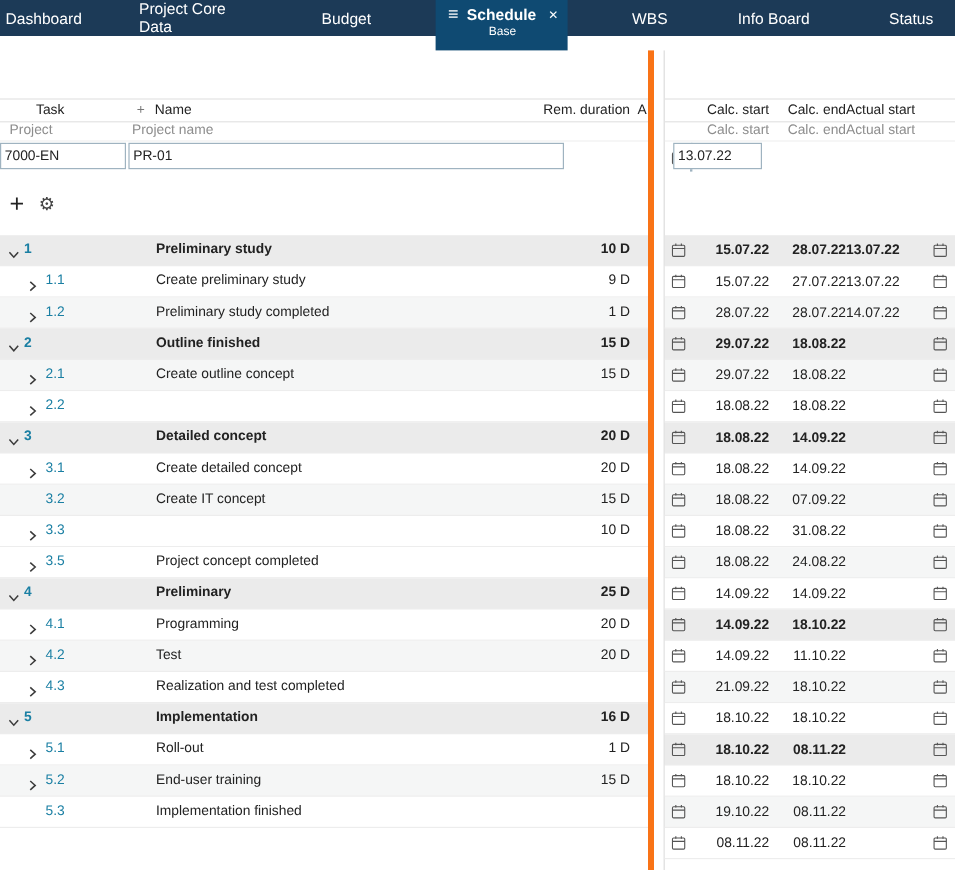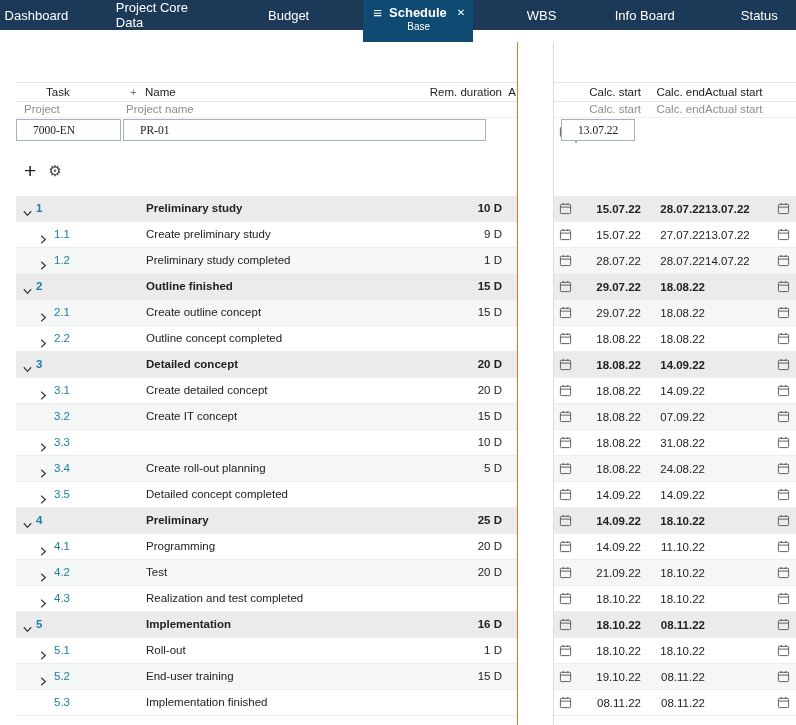--- a/index.html
+++ b/index.html
@@ -19,35 +19,35 @@
   .nav-tab:nth-child(7){width:116px;}
   .nav-tab.active{height:42px;background:var(--nav-active-bg);flex-direction:column;align-items:stretch;justify-content:flex-start;padding-top:5px;}
   .tab-main{display:flex;align-items:center;padding:0 8px 0 10px;}
   .hamb{font-size:15px;margin-right:7px;line-height:1;}
   .active .tab-label{font-weight:bold;}
   .closex{margin-left:auto;font-size:10px;padding-left:10px;}
   .tab-sub{font-size:10px;padding-left:44px;line-height:13px;}
 
   
   .panel{position:absolute;top:42px;bottom:0;background:#fff;box-sizing:border-box;}
-  .panel-left{left:16px;width:502px;border-right:1px solid #f97316;}
+  .panel-left{left:0;width:545px;border-right:5px solid #f97316;}
   .panel-right{left:553px;width:243px;border-left:1px solid #ddd;}
   .spacer-top{height:40px;}
   .hdr1{height:20px;line-height:19px;border-top:1px solid #e3e3e3;border-bottom:1px solid #e3e3e3;position:relative;box-sizing:border-box;color:#222;}
   .hdr2{height:16px;line-height:15px;position:relative;box-sizing:border-box;color:#8d8d8d;border-bottom:1px solid #f0f0f0;}
   .h-task{position:absolute;left:30px;}
   .h-plus{position:absolute;left:114px;color:#777;}
   .h-name{position:absolute;left:129px;}
   .h-dur{position:absolute;right:15px;}
   .h-a{position:absolute;right:1px;}
   .h2-project{position:absolute;left:8px;}
   .h2-pname{position:absolute;left:110px;}
 
   .filterrow{height:27px;position:relative;box-sizing:border-box;}
-  .filterrow input{position:absolute;top:1px;height:22px;box-sizing:border-box;border:1px solid var(--input-border);font-family:Liberation Serif, serif;font-size:11.5px;padding:0 16px;color:#222;background:#fff;outline:none;}
+  .filterrow input{position:absolute;top:1px;height:22px;box-sizing:border-box;border:1px solid var(--input-border);font-family:Liberation Sans, sans-serif;font-size:11.5px;padding:0 3px;color:#222;background:#fff;outline:none;}
   .in-id{left:0;width:105px;}
   .in-name{left:107px;width:363px;}
 
   .toolbar{height:51px;display:flex;align-items:center;padding-left:8px;box-sizing:border-box;}
   .tb-plus{font-size:21px;font-weight:300;color:#222;line-height:1;cursor:pointer;}
   .tb-gear{font-size:15px;color:#444;margin-left:12px;cursor:pointer;line-height:1;}
 
   
   .trow{position:relative;height:26px;line-height:25px;box-sizing:border-box;border-bottom:1px solid #ededed;background:#fff;cursor:default;}
   .trow.alt{background:var(--alt-bg);}
@@ -178,21 +178,20 @@
           </svg></span>
         <span class="num lvl2">2.1</span>
         <span class="tname">Create outline concept</span>
         <span class="dur">15 D</span>
       </div>
       <div class="trow">
         <span class="chev lvl2"><svg width="11" height="11" viewBox="0 0 12 12">
             <polyline points="3.5,2 8,6 3.5,10" fill="none" stroke="#3c3c3c" stroke-width="1.4"></polyline>
           </svg></span>
         <span class="num lvl2">2.2</span>
-        <span class="tname">Outline concept completed</span>
         <span class="dur"></span>
       </div>
       <div class="trow parent bold">
         <span class="chev lvl1"><svg width="11" height="11" viewBox="0 0 12 12">
             <polyline points="2,3.5 6,8 10,3.5" fill="none" stroke="#3c3c3c" stroke-width="1.4"></polyline>
           </svg></span>
         <span class="num lvl1">3</span>
         <span class="tname">Detailed concept</span>
         <span class="dur">20 D</span>
       </div>
@@ -210,34 +209,26 @@
         <span class="tname">Create IT concept</span>
         <span class="dur">15 D</span>
       </div>
       <div class="trow">
         <span class="chev lvl2"><svg width="11" height="11" viewBox="0 0 12 12">
             <polyline points="3.5,2 8,6 3.5,10" fill="none" stroke="#3c3c3c" stroke-width="1.4"></polyline>
           </svg></span>
         <span class="num lvl2">3.3</span>
         <span class="dur">10 D</span>
       </div>
-      <div class="trow alt">
-        <span class="chev lvl2"><svg width="11" height="11" viewBox="0 0 12 12">
-            <polyline points="3.5,2 8,6 3.5,10" fill="none" stroke="#3c3c3c" stroke-width="1.4"></polyline>
-          </svg></span>
-        <span class="num lvl2">3.4</span>
-        <span class="tname">Create roll-out planning</span>
-        <span class="dur">5 D</span>
-      </div>
       <div class="trow">
         <span class="chev lvl2"><svg width="11" height="11" viewBox="0 0 12 12">
             <polyline points="3.5,2 8,6 3.5,10" fill="none" stroke="#3c3c3c" stroke-width="1.4"></polyline>
           </svg></span>
         <span class="num lvl2">3.5</span>
-        <span class="tname">Detailed concept completed</span>
+        <span class="tname">Project concept completed</span>
         <span class="dur"></span>
       </div>
       <div class="trow parent bold">
         <span class="chev lvl1"><svg width="11" height="11" viewBox="0 0 12 12">
             <polyline points="2,3.5 6,8 10,3.5" fill="none" stroke="#3c3c3c" stroke-width="1.4"></polyline>
           </svg></span>
         <span class="num lvl1">4</span>
         <span class="tname">Preliminary</span>
         <span class="dur">25 D</span>
       </div>

